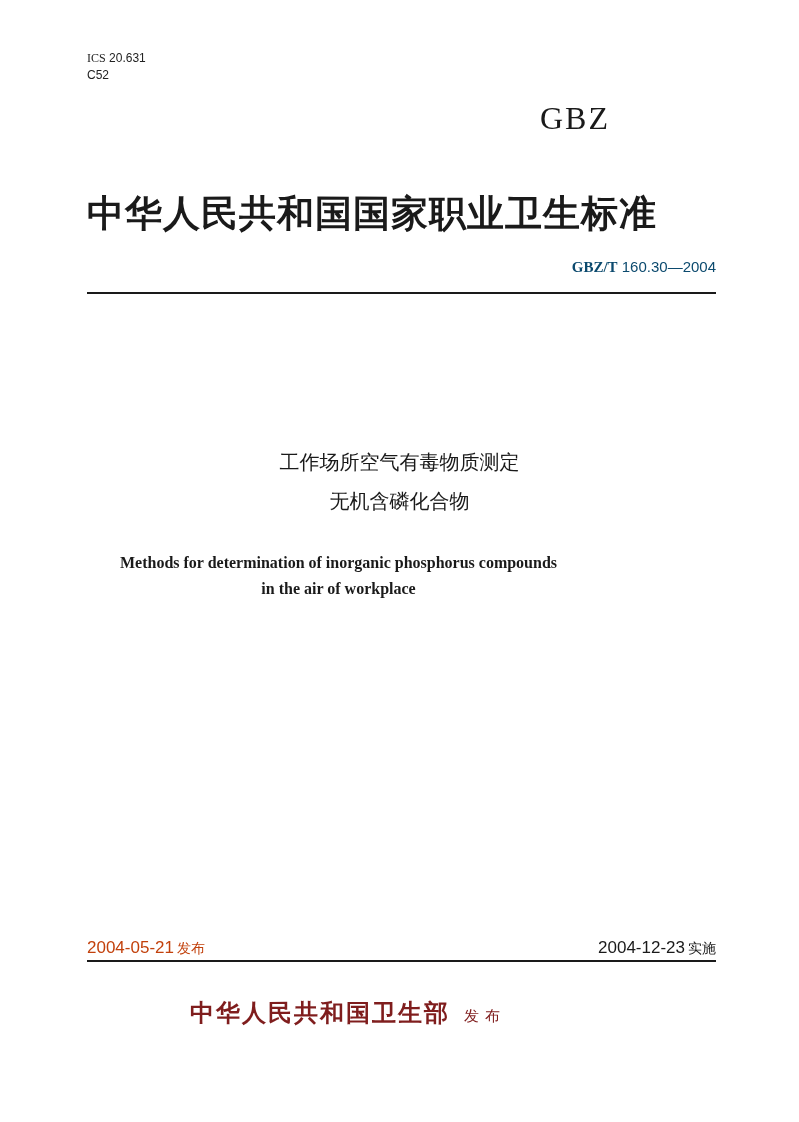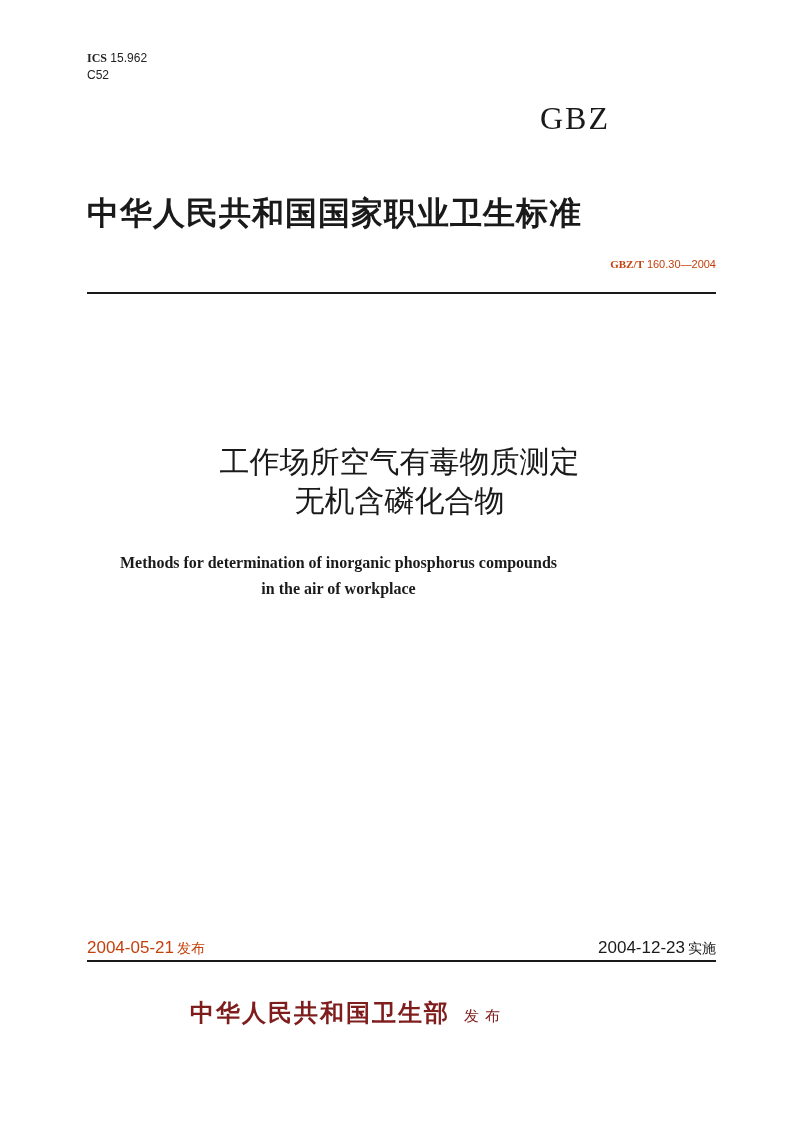--- a/index.html
+++ b/index.html
@@ -1,42 +1,42 @@
 <!DOCTYPE html>
 <html><head>
   <meta charset="utf-8">
   <style>
     html, body { margin: 0; padding: 0; background: #ffffff; }
     body { width: 799px; height: 1122px; position: relative; overflow: hidden; color: #1a1a1a; }
     .abs { position: absolute; }
     .ics { left: 87px; top: 50px; font-family: "Liberation Sans", sans-serif; font-size: 12px; line-height: 17px; color: #222; }
-    .ics .lbl { font-family: "Liberation Serif", serif; font-weight: bold; }
+    .ics .lbl { font-family: "Liberation Serif", serif; font-weight: normal; }
     .gbz { left: 540px; top: 88px; font-family: "Liberation Serif", serif; font-size: 32px; letter-spacing: 2px; color: #1a1a1a; line-height: 60px; }
-    .national-title { left: 87px; top: 192px; width: 640px; font-family: "DejaVu Serif", serif; font-weight: bold; font-size: 32px; letter-spacing: 1px; line-height: 42px; color: #1a1a1a; white-space: nowrap; }
-    .std-code { right: 83px; top: 258px; font-family: "Liberation Sans", sans-serif; font-size: 11px; color: #c2410c; white-space: nowrap; }
+    .national-title { left: 87px; top: 192px; width: 640px; font-family: "DejaVu Serif", serif; font-weight: bold; font-size: 37px; letter-spacing: 1px; line-height: 42px; color: #1a1a1a; white-space: nowrap; }
+    .std-code { right: 83px; top: 258px; font-family: "Liberation Sans", sans-serif; font-size: 15px; color: #0c4a6e; white-space: nowrap; }
     .std-code .code-pref { font-family: "Liberation Serif", serif; font-weight: bold; }
     .rule-top { left: 87px; top: 292px; width: 629px; height: 2px; background: #1a1a1a; }
-    .cn-title { left: 0; width: 799px; text-align: center; font-family: "DejaVu Sans", sans-serif; font-size: 30px; line-height: 38px; color: #1a1a1a; }
+    .cn-title { left: 0; width: 799px; text-align: center; font-family: "DejaVu Sans", sans-serif; font-size: 20px; line-height: 38px; color: #1a1a1a; }
     .cn-title.l1 { top: 443px; }
     .cn-title.l2 { top: 482px; }
     .en-title { left: 0; width: 677px; text-align: center; font-family: "Liberation Serif", serif; font-weight: bold; font-size: 16px; line-height: 25px; color: #1a1a1a; }
     .en-title.l1 { top: 550px; }
     .en-title.l2 { top: 548px; margin-top: 28px; }
     .date-left { left: 87px; top: 938px; font-family: "Liberation Sans", sans-serif; font-size: 17px; color: #c2410c; }
     .date-right { right: 83px; top: 938px; font-family: "Liberation Sans", sans-serif; font-size: 17px; color: #1a1a1a; }
     .date-suffix { font-family: "DejaVu Sans", sans-serif; font-size: 14px; margin-left: 3px; }
     .rule-bottom { left: 87px; top: 960px; width: 629px; height: 2px; background: #1a1a1a; }
     .publisher { left: 190px; top: 997px; font-family: "DejaVu Serif", serif; font-weight: bold; font-size: 24px; letter-spacing: 2px; color: #7f1d1d; white-space: nowrap; }
     .publisher .pub-action { font-family: "DejaVu Sans", sans-serif; font-weight: normal; font-size: 15px; letter-spacing: 6px; margin-left: 14px; }
   </style>
 </head>
 <body>
 
 <div class="abs ics">
-  <div><span class="lbl">ICS</span> <span>15.962</span></div>
+  <div><span class="lbl">ICS</span> <span>20.631</span></div>
   <div>C52</div>
 </div>
 
 <div class="abs gbz">GBZ</div>
 
 <div class="abs national-title">中华人民共和国国家职业卫生标准</div>
 
 <div class="abs std-code">
   <span class="code-pref">GBZ/T</span>
   <span>160.30—2004</span>

